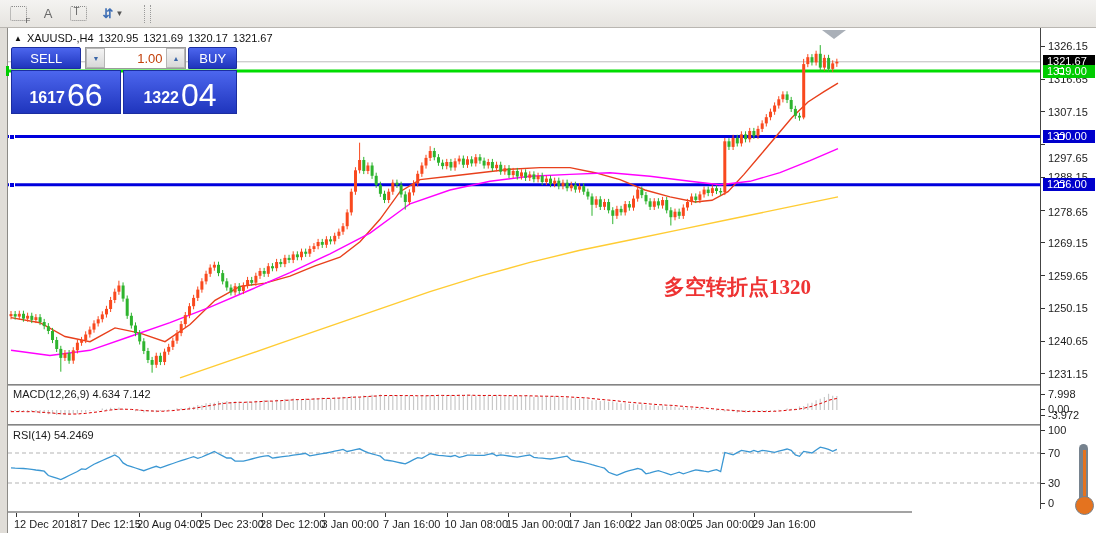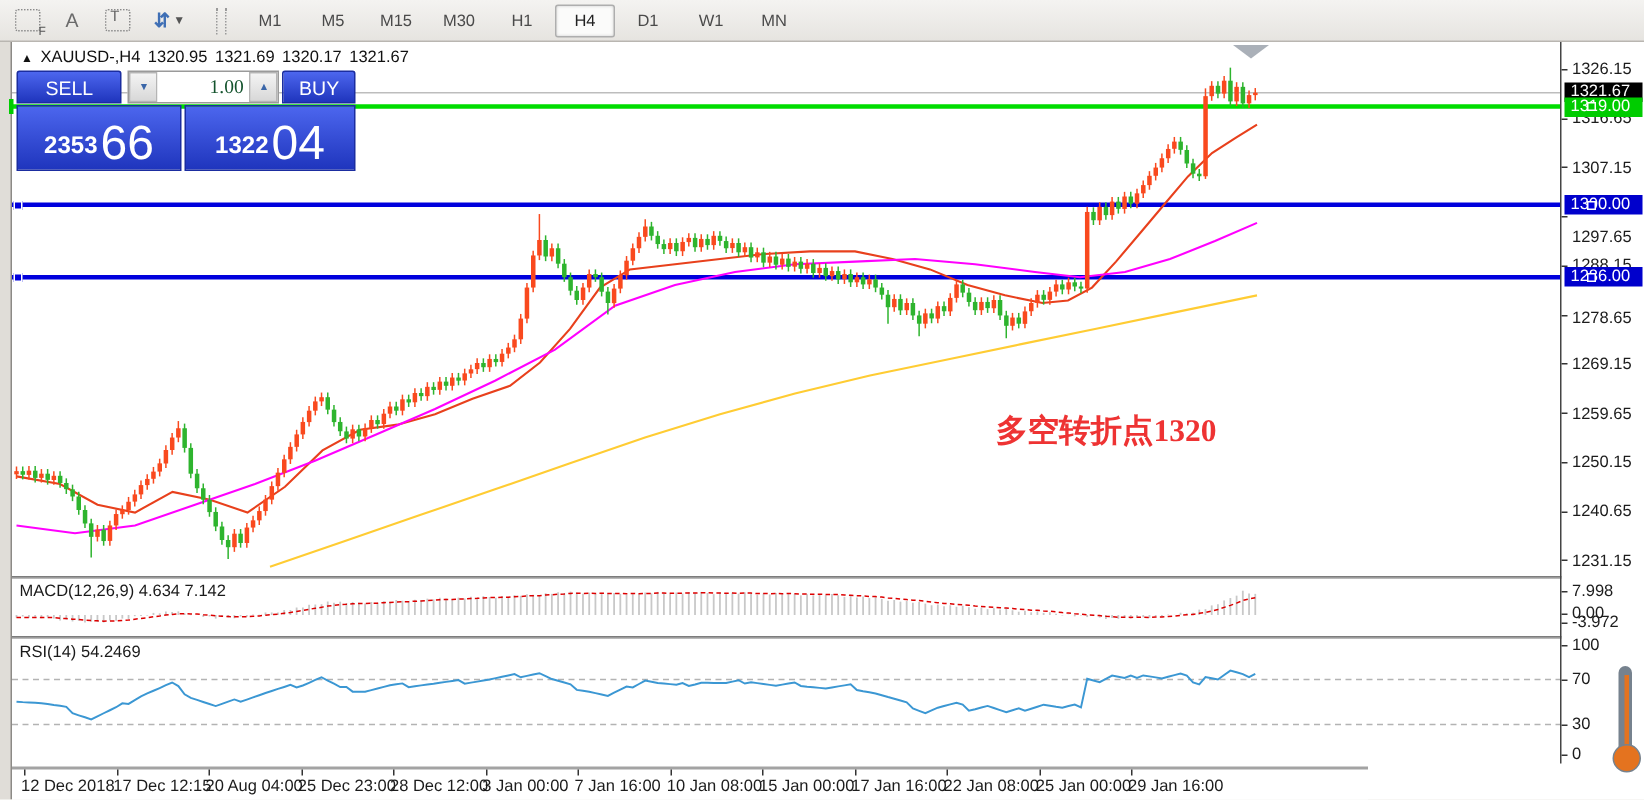--- a/index.html
+++ b/index.html
@@ -36,21 +36,21 @@
   
   .indlabel{position:absolute;left:5px;font-size:11px;color:#1a1a1a;z-index:5;}
   
   .trade{position:absolute;left:3px;top:19px;width:226px;z-index:8;}
   .trow1{display:flex;height:22px;}
   .btn-blue{background:linear-gradient(#4c66ee,#1f35bd);color:#fff;border:1px solid #1b2da0;display:flex;align-items:center;justify-content:center;}
   .sellbtn{width:78px;font-size:13px;border-radius:2px 2px 0 0;}
   .buybtn{width:53px;font-size:13px;border-radius:2px 2px 0 0;}
   .spin{display:flex;margin-left:4px;margin-right:2px;border:1px solid #9a9a9a;background:#fff;height:20px;}
   .spinbtn{width:17px;background:linear-gradient(#f4f4f4,#d8d8d8);border:1px solid #b5b5b5;color:#3a66a8;font-size:7px;display:flex;align-items:center;justify-content:center;}
-  .vol{width:53px;font-size:13px;color:#14532d;text-align:right;border:0;outline:none;padding:0 4px;font-family:Liberation Serif, serif;}
+  .vol{width:53px;font-size:13px;color:#c2410c;text-align:right;border:0;outline:none;padding:0 4px;font-family:Liberation Sans, sans-serif;}
   .trow2{display:flex;margin-top:1px;gap:2px;}
   .pricebox{height:40px;display:flex;align-items:flex-end;justify-content:center;padding-bottom:2px;}
   .pb-left{width:108px;}
   .pb-right{width:112px;}
   .psmall{font-size:16px;font-weight:bold;color:#fff;line-height:26px;}
   .pbig{font-size:32px;color:#fff;line-height:32px;margin-left:2px;}
   
   .anno{position:absolute;font-size:21px;font-weight:600;color:#ee3333;font-family:"Liberation Serif",serif;z-index:4;}
   
   .downmark{position:absolute;width:0;height:0;border-left:12px solid transparent;border-right:12px solid transparent;border-top:9px solid #aab0b8;z-index:4;}
@@ -76,31 +76,20 @@
     </div>
   <div class="tbicon" style="font-size:13px;">A</div>
   <div class="tbicon">
       <span class="dotrect t"></span>
     </div>
   <div class="tbicon" style="width:34px;">
       <span class="arrows">⇵</span>
       <span class="caret">▼</span>
     </div>
   <div class="grip"></div>
-  <div class="tfgroup">
-      <div class="tf">M1</div>
-      <div class="tf">M5</div>
-      <div class="tf">M15</div>
-      <div class="tf">M30</div>
-      <div class="tf">H1</div>
-      <div class="tf sel">H4</div>
-      <div class="tf">D1</div>
-      <div class="tf">W1</div>
-      <div class="tf">MN</div>
-    </div>
 </div>
 
 <div class="gutter"></div>
 
 <div class="chartwin">
 
   <svg id="svg-main" style="top:0;" width="1032" height="356" viewBox="0 0 1032 356">
       <line x1="0" x2="1032" y1="33.79303899999975" y2="33.79303899999975" stroke="#bdbdbd" stroke-width="1"></line>
       <line x1="0" x2="1032" y1="43" y2="43" stroke="#00dd00" stroke-width="3"></line>
       <line x1="0" x2="1032" y1="108.5177" y2="108.5177" stroke="#0000dd" stroke-width="3"></line>
@@ -523,21 +512,21 @@
       <div class="btn-blue sellbtn">SELL</div>
       <div class="spin">
         <div class="spinbtn">▼</div>
         <input class="vol" value="1.00" style="">
         <div class="spinbtn">▲</div>
       </div>
       <div class="btn-blue buybtn">BUY</div>
     </div>
     <div class="trow2">
       <div class="btn-blue pricebox pb-left">
-        <span class="psmall">2353</span>
+        <span class="psmall">1617</span>
         <span class="pbig">66</span>
       </div>
       <div class="btn-blue pricebox pb-right">
         <span class="psmall">1322</span>
         <span class="pbig">04</span>
       </div>
     </div>
   </div>
 
   <div class="anno" style="left:656px;top:245px;">多空转折点1320</div>

